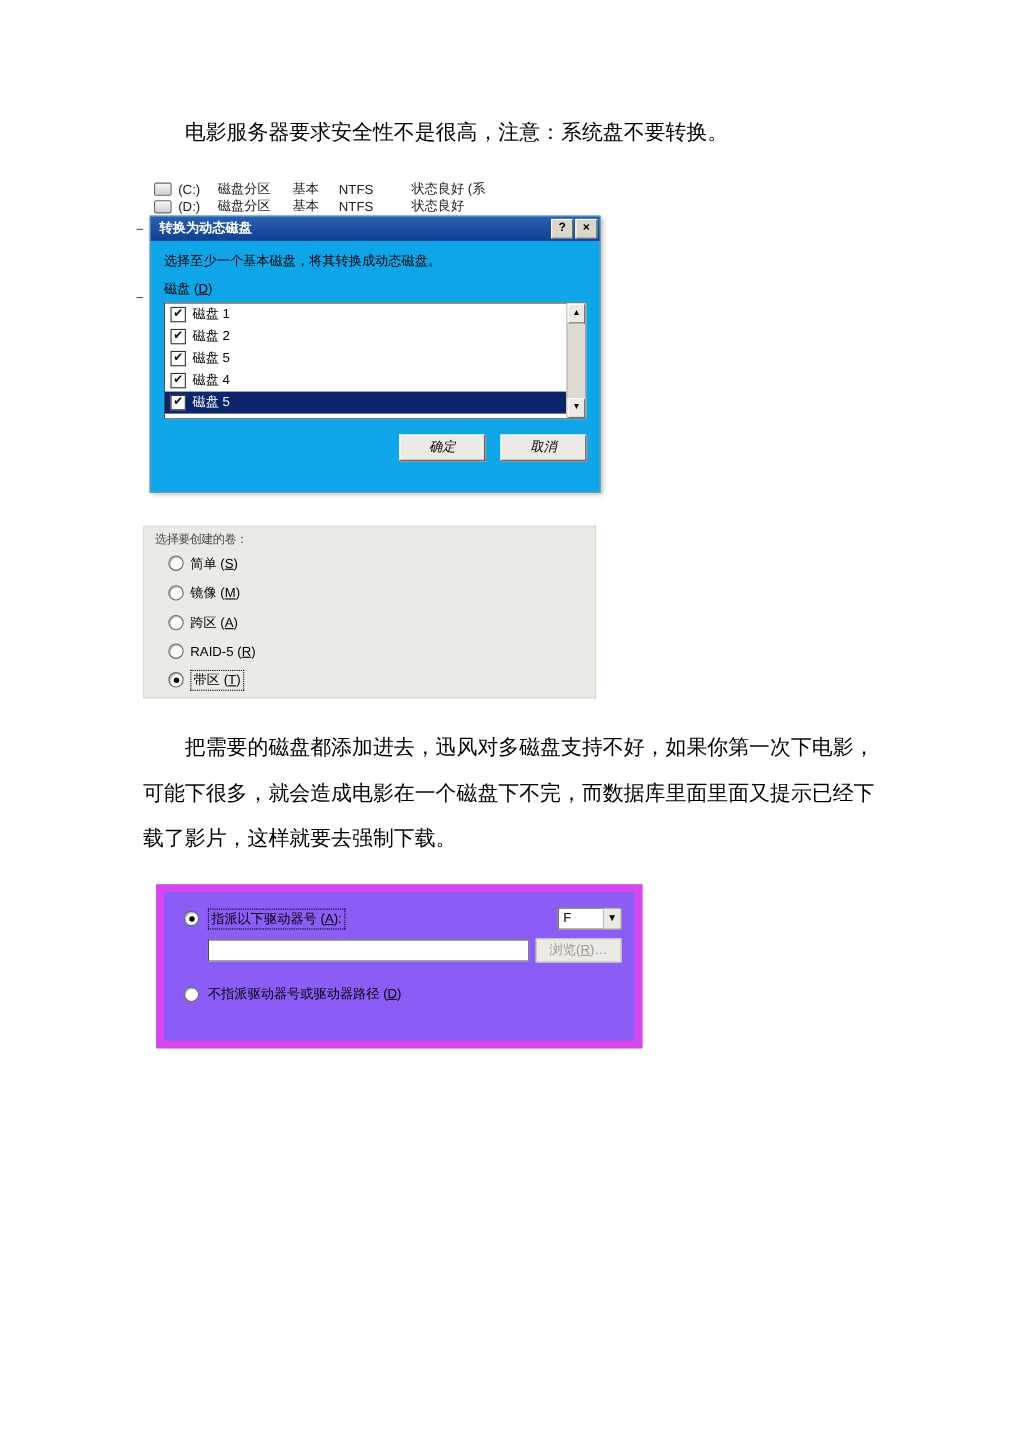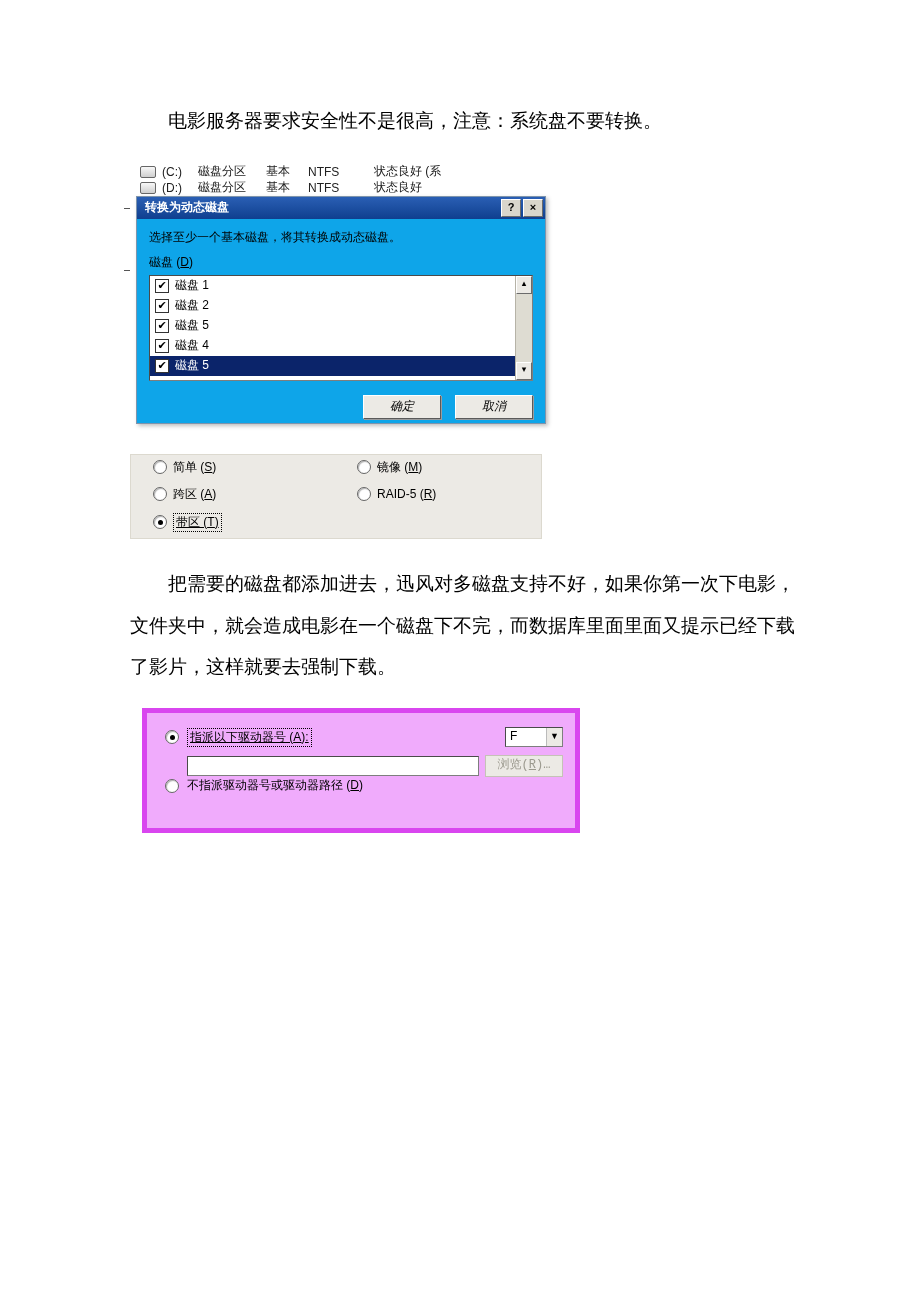--- a/index.html
+++ b/index.html
@@ -73,21 +73,21 @@
     border: 1px solid #fff;
     border-right-color:#6b6b6b;
     border-bottom-color:#6b6b6b;
     color:#000;
     font-size: 11px;
     line-height: 14px;
     text-align: center;
     font-weight: bold;
     font-family: Tahoma, sans-serif;
   }
-  .dlg-body { padding: 10px 12px 4px 12px; }
+  .dlg-body { padding: 10px 12px 28px 12px; }
   .dlg-body .instr { color:#000; margin-bottom: 8px; }
   .dlg-body .label { margin-bottom: 4px; }
   .dlg-body .label u { text-decoration: underline; }
 
   .listbox {
     position: relative;
     background: #fff;
     border: 1px solid #7e7e7e;
     border-top-color:#4a4a4a; border-left-color:#4a4a4a;
     height: 104px;
@@ -178,21 +178,21 @@
     padding: 4px 10px 6px 10px;
   }
   .shot2 .hdr {
     font-size: 11px;
     color: #4a4a4a;
     letter-spacing: -0.5px;
     margin-bottom: 6px;
   }
   .shot2 .grid {
     display: grid;
-    grid-template-columns: 1fr 1fr;
+    grid-template-columns: 1fr;
     row-gap: 10px;
     column-gap: 30px;
     padding-left: 12px;
   }
   .radio-row {
     display: flex;
     align-items: center;
     gap: 6px;
   }
   .radio-circle {
@@ -206,49 +206,47 @@
   .radio-circle.checked::after {
     content: "";
     width: 5px; height: 5px;
     background: #000;
     border-radius: 50%;
   }
   .radio-label .letter { text-decoration: underline; }
   .radio-label.dotted {
     border: 1px dotted #000;
     padding: 0 2px;
-    text-decoration: underline;
   }
   .shot2 .foot {
     font-size: 9px;
     color: #4a4a4a;
     margin-top: 6px;
   }
 
   
   .shot3 {
     width: 398px;
     margin: 6px 0 0 12px;
-    background: #f0abfc;
-    border: 5px solid #d946ef;
+    background: #8b5cf6;
+    border: 7px solid #d946ef;
     font-family: "SimSun", Tahoma, sans-serif;
     font-size: 12px;
     padding: 14px 12px 26px 18px;
   }
   .shot3 .row {
     display: flex;
     align-items: center;
     gap: 8px;
     margin-bottom: 8px;
   }
   .shot3 .row.nested {
     margin-left: 22px;
     gap: 6px;
-    margin-bottom: 0;
-    font-family: Liberation Mono, monospace;
+    margin-bottom: 20px;
   }
   .text-input {
     flex: 1;
     height: 18px;
     background: #fff;
     border: 1px solid #7e7e7e;
     border-top-color:#4a4a4a; border-left-color:#4a4a4a;
   }
   .browse-btn {
     width: 76px; height: 20px;
@@ -352,20 +350,21 @@
         <div class="dlg-buttons">
           <div class="winbtn">确定</div>
           <div class="winbtn">取消</div>
         </div>
       </div>
     </div>
   </div>
 
 
   <div class="shot2">
+    <div class="hdr">选择要创建的卷：</div>
     <div class="grid">
       <div class="radio-row">
         <span class="radio-circle"></span>
         <span class="radio-label"><span>简单</span> (<span class="letter">S</span>)</span>
       </div>
       <div class="radio-row">
         <span class="radio-circle"></span>
         <span class="radio-label"><span>镜像</span> (<span class="letter">M</span>)</span>
       </div>
       <div class="radio-row">
@@ -376,21 +375,21 @@
         <span class="radio-circle"></span>
         <span class="radio-label"><span>RAID-5</span> (<span class="letter">R</span>)</span>
       </div>
       <div class="radio-row">
         <span class="radio-circle checked"></span>
         <span class="radio-label dotted"><span>带区</span> (<span class="letter">T</span>)</span>
       </div>
     </div>
   </div>
 
-  <p class="paragraph">把需要的磁盘都添加进去，迅风对多磁盘支持不好，如果你第一次下电影，文件夹中，就会造成电影在一个磁盘下不完，而数据库里面里面又提示已经下载了影片，这样就要去强制下载。</p>
+  <p class="paragraph">把需要的磁盘都添加进去，迅风对多磁盘支持不好，如果你第一次下电影，可能下很多，就会造成电影在一个磁盘下不完，而数据库里面里面又提示已经下载了影片，这样就要去强制下载。</p>
 
   <div class="shot3">
     <div class="row">
       <span class="radio-circle checked"></span>
       <span class="radio-label dotted"><span>指派以下驱动器号</span> (<span class="letter">A</span>):</span>
       <span style="flex:1"></span>
       <div class="dropdown">
         <span class="val">F</span>
         <span class="arrow">▼</span>
       </div>

